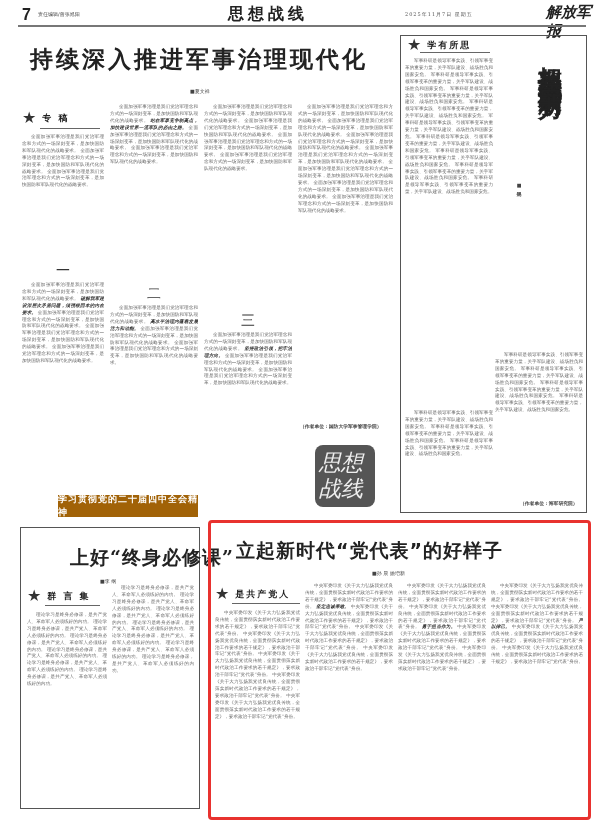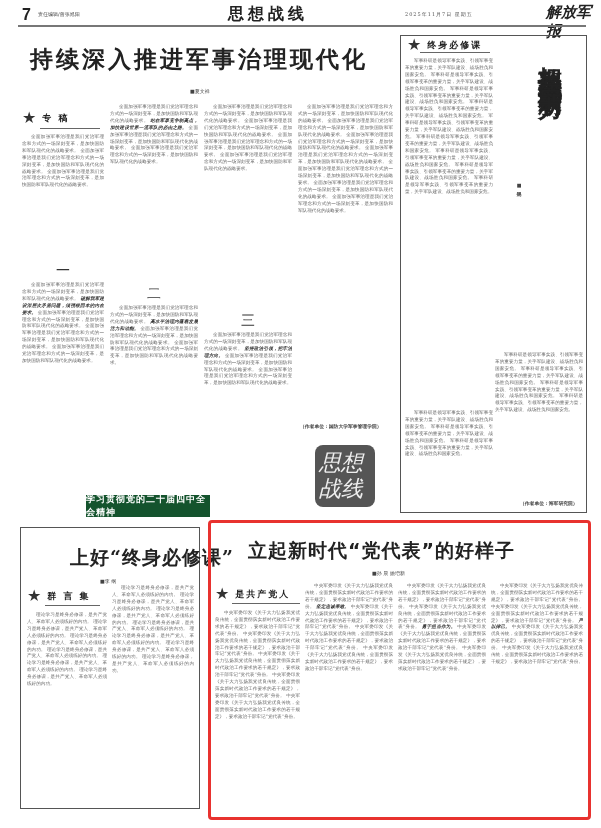--- a/index.html
+++ b/index.html
@@ -14,25 +14,25 @@
   .big-title{left:30px;top:44px;font:bold 23px "DejaVu Sans",sans-serif;letter-spacing:3px;color:#222;text-align:right;}
   .byline{font-size:5px;color:#444;}
   .col-title{display:flex;align-items:center;gap:6px;}
   .star{font-size:16px;color:#333;line-height:1;}
   .sec-label{font:bold 9px "DejaVu Sans",sans-serif;color:#222;letter-spacing:2px;}
   .underline{height:1px;background:#666;}
   .text{font-size:4.6px;line-height:6.9px;color:#666;text-align:justify;text-indent:9px;word-break:break-all;}
   .text b{color:#333;font-style:italic;}
   .numeral{font:14px "DejaVu Sans",sans-serif;color:#333;text-align:center;}
   .box{border:1.5px solid #555;}
-  .banner{left:58px;top:495px;width:124px;height:22px;background:#14532d;color:#fff;font:bold 9px "DejaVu Sans",sans-serif;display:flex;align-items:center;justify-content:center;letter-spacing:1px;margin-left:28px;}
+  .banner{left:58px;top:495px;width:140px;height:22px;background:#a16207;color:#fff;font:bold 9px "DejaVu Sans",sans-serif;display:flex;align-items:center;justify-content:center;letter-spacing:1px;}
   .vert-title{left:535px;top:48px;width:30px;font:bold 24px "DejaVu Sans",sans-serif;color:#222;writing-mode:vertical-rl;letter-spacing:2px;line-height:30px;}
   .seal{left:315px;top:445px;width:60px;height:62px;background:#555;border-radius:8px;color:#eee;font:italic 22px "DejaVu Serif",serif;display:flex;flex-wrap:wrap;align-items:center;justify-content:center;line-height:26px;padding:4px;}
   .red-frame{left:208px;top:520px;width:383px;height:300px;border:3px solid #e8322f;border-radius:4px;}
-  .red-title{left:248px;top:538px;font:bold 19px "DejaVu Sans",sans-serif;color:#222;letter-spacing:1px;}
+  .red-title{left:236px;top:538px;font:bold 19px "DejaVu Sans",sans-serif;color:#222;letter-spacing:1px;}
   .serif-title{left:70px;top:545px;font:bold 19px "DejaVu Serif",serif;color:#222;letter-spacing:1px;}
   .note{font-size:4.8px;color:#444;font-weight:bold;}
 </style>
 </head>
 <body>
 
 <div class="abs hdr-page">7</div>
 <div class="abs hdr-editor">责任编辑/曾张旭阳</div>
 <div class="abs hdr-title">思想战线</div>
 <div class="abs hdr-date">2025年11月7日  星期五</div>
@@ -127,21 +127,21 @@
   <span>理论学习是终身必修课，是共产党人、革命军人必须练好的内功。</span>
   <span>理论学习是终身必修课，是共产党人、革命军人必须练好的内功。</span>
   <span>理论学习是终身必修课，是共产党人、革命军人必须练好的内功。</span>
   <span>理论学习是终身必修课，是共产党人、革命军人必须练好的内功。</span>
   <span>理论学习是终身必修课，是共产党人、革命军人必须练好的内功。</span>
 </div>
 
 <div class="abs box" style="left:400px;top:35px;width:187px;height:478px;"></div>
 <div class="abs col-title" style="left:407px;top:37px;width:85px;">
   <span class="star">★</span>
-  <span class="sec-label">终身必修课</span>
+  <span class="sec-label">学有所思</span>
 </div>
 <div class="abs underline" style="left:420px;top:52px;width:70px;"></div>
 <div class="abs text" style="left:405px;top:58px;width:88px;height:350px;overflow:hidden;">
   <span>军事科研是领导军事实践、引领军事变革的重要力量，关乎军队建设、战场胜负和国家安危。</span>
   <span>军事科研是领导军事实践、引领军事变革的重要力量，关乎军队建设、战场胜负和国家安危。</span>
   <span>军事科研是领导军事实践、引领军事变革的重要力量，关乎军队建设、战场胜负和国家安危。</span>
   <span>军事科研是领导军事实践、引领军事变革的重要力量，关乎军队建设、战场胜负和国家安危。</span>
   <span>军事科研是领导军事实践、引领军事变革的重要力量，关乎军队建设、战场胜负和国家安危。</span>
   <span>军事科研是领导军事实践、引领军事变革的重要力量，关乎军队建设、战场胜负和国家安危。</span>
   <span>军事科研是领导军事实践、引领军事变革的重要力量，关乎军队建设、战场胜负和国家安危。</span>

